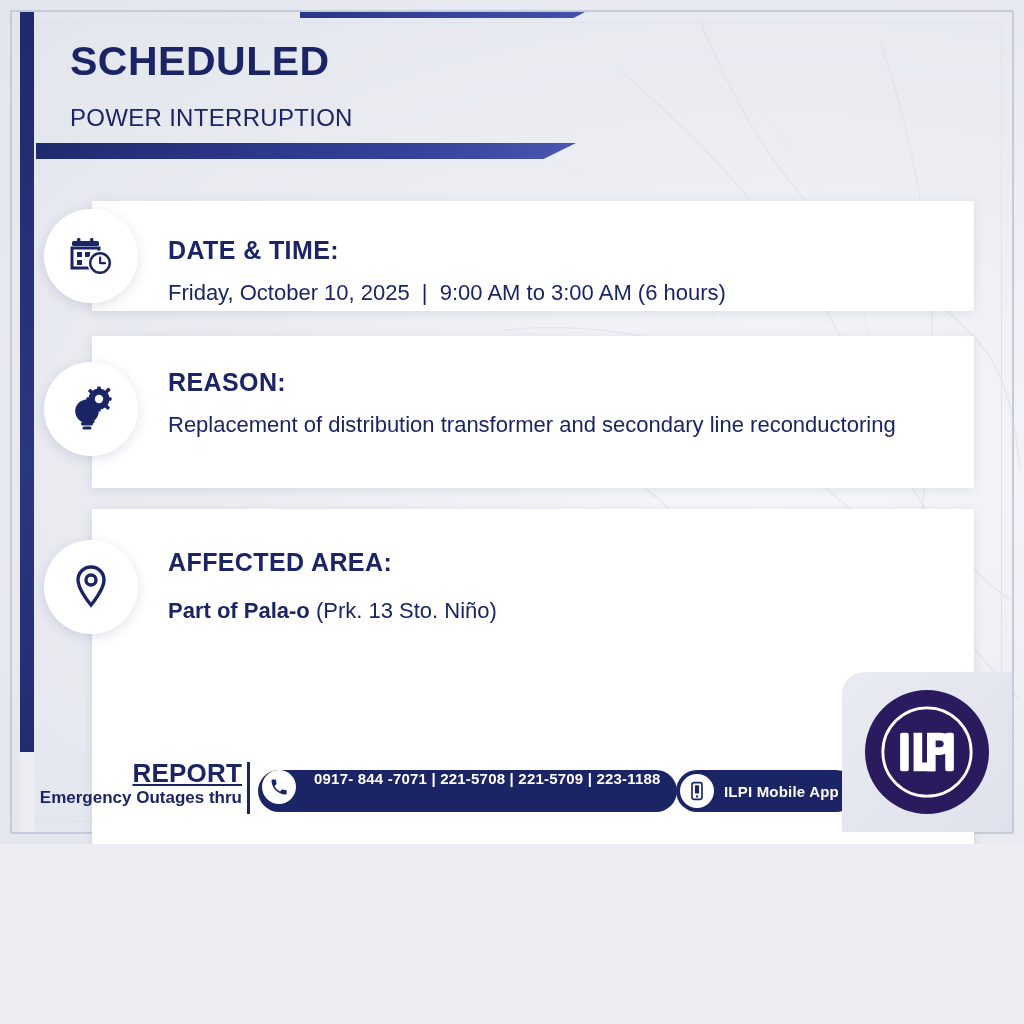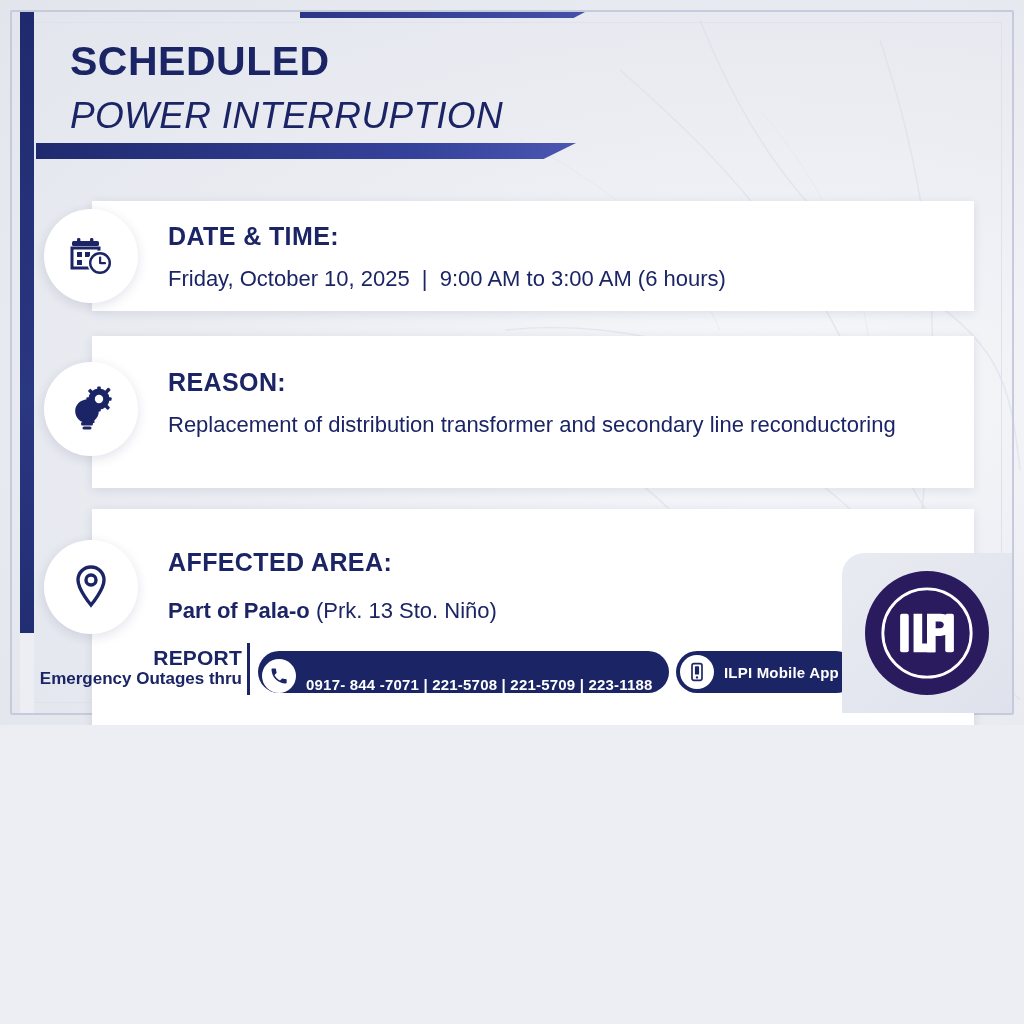--- a/index.html
+++ b/index.html
@@ -5,21 +5,21 @@
   * { box-sizing: border-box; margin: 0; padding: 0; }
   html, body {
     width: 1024px; height: 1024px;
     font-family: "Liberation Sans", sans-serif;
     background: #eceef3;
     overflow: hidden;
   }
 
   .poster {
     position: relative;
-    width: 1024px; height: 725px;
+    width: 1024px; height: 844px;
     background:
       radial-gradient(ellipse at 75% 55%, #f7f8fb 0%, #eaecf2 55%, #e2e5ec 100%);
     overflow: hidden;
   }
 
   
   .bg-map {
     position: absolute; inset: 0;
     opacity: 0.5;
     pointer-events: none;
@@ -60,27 +60,26 @@
     left: 70px; top: 40px;
   }
   .title-1 {
     font-size: 41px;
     font-weight: bold;
     letter-spacing: 0.5px;
     color: #1b2566;
     line-height: 1.05;
   }
   .title-2 {
-    font-size: 37px;
+    font-size: 24px;
     font-weight: 400;
     letter-spacing: 0.3px;
     color: #1b2566;
     line-height: 1.15;
-    margin-top: 12px;
-    font-style: italic;
+    margin-top: 21px;
   }
 
   
   .header-rule {
     position: absolute;
     left: 36px; top: 143px;
     width: 540px; height: 16px;
     background: linear-gradient(90deg, #1f2a6e 0%, #35429a 70%, #4a56b0 100%);
     clip-path: polygon(0 0, 100% 0, 94% 100%, 0% 100%);
   }
@@ -108,21 +107,21 @@
     border-radius: 50%;
     background: #ffffff;
     box-shadow: 0 3px 12px rgba(30,40,90,0.13);
     display: flex; align-items: center; justify-content: center;
   }
   .icon-badge.b1 { left: 44px; top: 209px; }
   .icon-badge.b2 { left: 44px; top: 362px; }
   .icon-badge.b3 { left: 44px; top: 540px; }
 
   .card-body { position: absolute; }
-  .card-body.t1 { left: 168px; top: 222px; }
+  .card-body.t1 { left: 168px; top: 236px; }
   .card-body.t2 { left: 168px; top: 368px; }
   .card-body.t3 { left: 168px; top: 548px; }
 
   .card-label {
     font-size: 25px;
     font-weight: bold;
     color: #1b2566;
     letter-spacing: 0.4px;
   }
   .card-text {
@@ -144,39 +143,40 @@
     position: absolute;
     left: 0; right: 0; bottom: 0; height: 96px;
   }
   .footer-report {
     position: absolute;
     right: 782px; bottom: 36px;
     text-align: right;
     color: #1b2566;
   }
   .report-title {
-    font-size: 21px; font-weight: bold; letter-spacing: 0.2px; line-height: 1.1;
+    font-size: 26px; font-weight: bold; letter-spacing: 0.2px; line-height: 1.1; text-decoration: underline;
   }
   .report-sub {
     font-size: 17px; font-weight: 700; line-height: 1.2;
   }
   .footer-divider {
     position: absolute;
     left: 247px; bottom: 30px;
     width: 3px; height: 52px;
     background: #1b2566;
   }
   .contact-pill {
     position: absolute;
     left: 258px; bottom: 32px;
     height: 42px;
     background: #1b2566;
     border-radius: 21px;
-    display: flex; align-items: flex-end;
+    display: flex; align-items: flex-start;
     padding: 0 16px 0 4px;
+    gap: 8px;
   }
   .pill-icon {
     width: 34px; height: 34px; border-radius: 50%;
     background: #ffffff;
     display: flex; align-items: center; justify-content: center;
     margin-right: 10px;
   }
   .pill-text {
     color: #ffffff;
     font-size: 15px;

